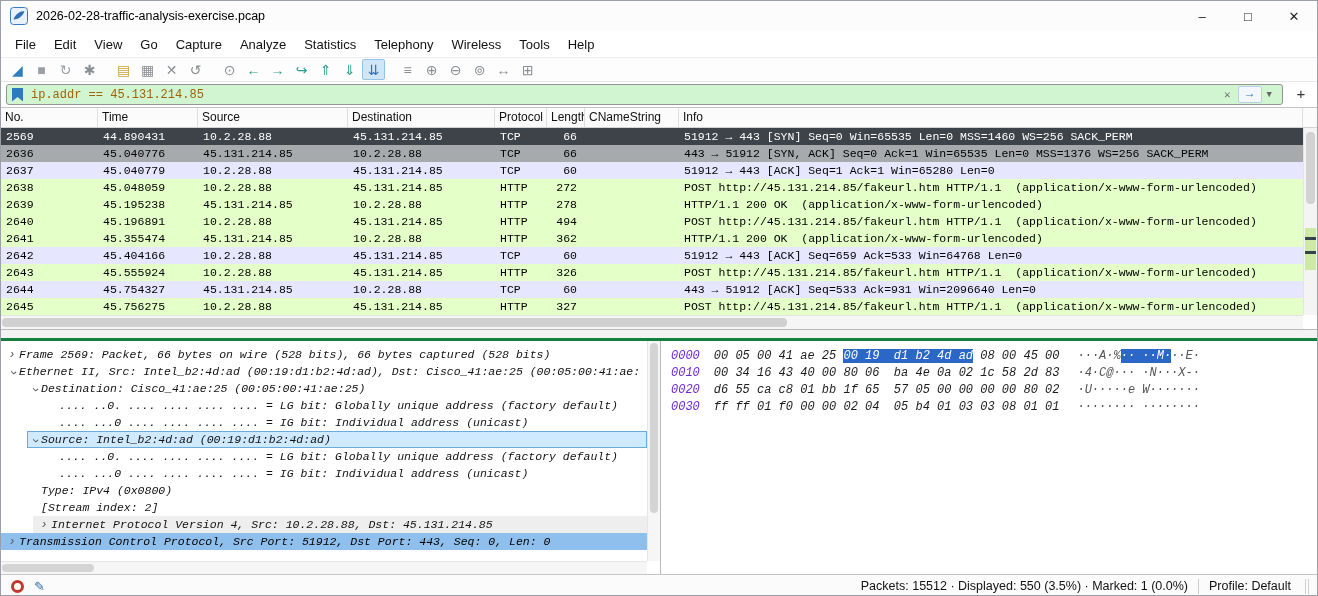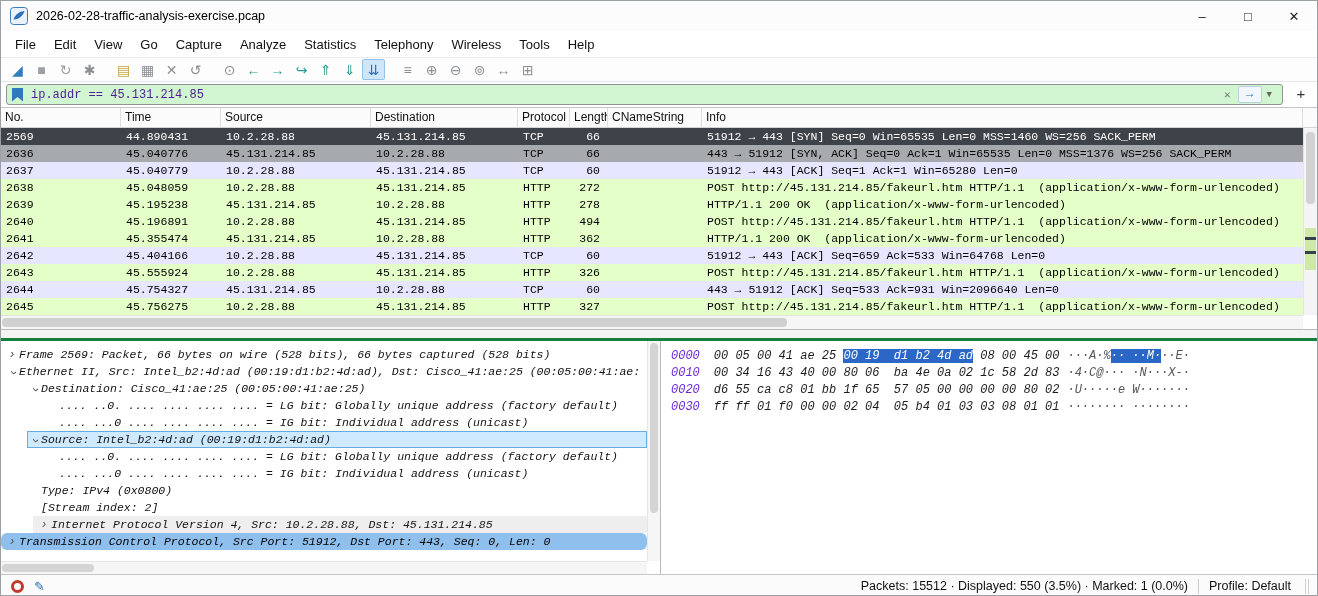--- a/index.html
+++ b/index.html
@@ -20,31 +20,31 @@
   
   .toolbar { height:25px; display:flex; align-items:center; padding-left:5px; background:#fdfdfd; border-top:1px solid #ececec; border-bottom:1px solid #e6e6e6; }
   .tb-icon { width:23px; height:21px; display:inline-flex; align-items:center; justify-content:center; font-size:14px; margin-right:1px; border:1px solid transparent; border-radius:2px; }
   .tb-icon.gap { margin-left:10px; }
   .tb-icon.active { background:#cfe6f9; border-color:#94c3ea; }
 
   
   .filterbar { height:26px; display:flex; align-items:center; padding:0 5px; background:#fff; border-bottom:1px solid #c4c4c4; }
   .filter-field { flex:1; height:21px; background:#d0f5d0; border:1px solid #949494; border-radius:3px; display:flex; align-items:center; padding:0 5px; font-family:"Liberation Mono","DejaVu Sans Mono",monospace; font-size:12px; }
   .filter-bookmark { width:11px; height:14px; background:#2f79c2; clip-path:polygon(0 0,100% 0,100% 100%,50% 68%,0 100%); margin-right:8px; flex:none; }
-  .filter-text { flex:1; color:#4c1d95; white-space:pre; overflow:hidden; }
+  .filter-text { flex:1; color:#a16207; white-space:pre; overflow:hidden; }
   .filter-clear { color:#777; font-size:11px; padding:0 7px; }
   .filter-apply { width:24px; height:17px; border:1px solid #b9cfe4; background:#f2f7fc; color:#2f79c2; font-size:12px; text-align:center; line-height:15px; border-radius:2px; }
   .filter-dd { color:#666; font-size:9px; padding:0 5px; }
   .filter-add { width:22px; height:21px; text-align:center; line-height:19px; font-size:15px; color:#333; margin-left:7px; }
 
   
   .packet-list { position:relative; height:221px; background:#fff; }
   .pl-header { display:flex; height:20px; background:#fbfbfb; border-bottom:1px solid #d4d4d4; font-size:12px; padding-right:14px; }
   .ph { padding:2px 4px; border-right:1px solid #dedede; overflow:hidden; white-space:nowrap; color:#111; flex:none; }
-  .w0{width:120px}.w1{width:100px}.w2{width:150px}.w3{width:147px}.w4{width:52px}.w5{width:38px}.w6{width:94px}.w7{flex:1;width:auto}
+  .w0{width:97px}.w1{width:100px}.w2{width:150px}.w3{width:147px}.w4{width:52px}.w5{width:38px}.w6{width:94px}.w7{flex:1;width:auto}
   .pl-body { font-family:"Liberation Mono","DejaVu Sans Mono",monospace; font-size:11.5px; }
   .prow { display:flex; height:17px; line-height:17px; width:calc(100% - 14px); }
   .pc { padding:0 5px; overflow:hidden; white-space:pre; flex:none; }
   .pc.w0 { text-align:left; padding-right:22px; }
   .pc.w5 { text-align:right; padding-right:8px; }
   .prow.selected { background:#3e4249; color:#fff; }
   .prow.gray { background:#a7aaad; color:#000; }
   .prow.tcp { background:#e7e6ff; color:#000; }
   .prow.http { background:#e4ffc7; color:#000; }
   .pl-vscroll { position:absolute; top:20px; right:0; bottom:14px; width:14px; background:#f4f4f4; border-left:1px solid #e4e4e4; }
@@ -62,31 +62,31 @@
   .details-pane { width:660px; position:relative; border-right:1px solid #b9b9b9; padding-top:5px; overflow:hidden; }
   .drow { height:17px; line-height:17px; font-family:"Liberation Mono","DejaVu Sans Mono",monospace; font-size:11.5px; white-space:pre; overflow:hidden; width:calc(100% - 13px); }
   .dinner { display:inline-block; height:17px; }
   .dinner.ind0 { margin-left:4px; }
   .dinner.ind1 { margin-left:26px; }
   .dinner.ind2 { margin-left:58px; }
   .dexp { display:inline-block; width:14px; text-align:center; color:#555; font-size:12px; }
   .dexp.down { transform:rotate(90deg); }
   .drow.selected .dinner { background:#cfe9ff; box-shadow:inset 0 0 0 1px #69aadf; min-width:calc(100% - 26px); }
   .drow.subtle { background:#eeeeee;margin-left:32px; }
-  .drow.highlight { background:#8fbfec; color:#000;border-radius:6px; }
+  .drow.highlight { background:#8fbfec; color:#000; }
   .dp-vscroll { position:absolute; top:0; right:0; bottom:13px; width:13px; background:#f6f6f6; border-left:1px solid #e6e6e6; }
   .dpvs-thumb { position:absolute; top:2px; left:2px; width:8px; height:170px; background:#d4d4d4; border-radius:4px; }
   .dp-hscroll { position:absolute; left:0; right:13px; bottom:0; height:13px; background:#f6f6f6; border-top:1px solid #e6e6e6; }
   .dphs-thumb { position:absolute; top:2px; left:1px; width:92px; height:8px; background:#d4d4d4; border-radius:4px; }
 
   
   .hex-pane { flex:1; padding:7px 0 0 10px; font-family:"Liberation Mono","DejaVu Sans Mono",monospace; font-size:12px; overflow:hidden; }
   .hexline { height:17px; line-height:17px; white-space:pre; }
   .hoff { color:#6d28d9; margin-right:14px;margin-top:20px; }
-  .hbytes { color:#1c1c1c; margin-right:8px; }
+  .hbytes { color:#1c1c1c; margin-right:18px; }
   .hascii { color:#555; }
   .hsel { background:#2a67c6; color:#fff; }
 
   
   .statusbar { height:23px; display:flex; align-items:center; background:#fbfbfb; border-top:1px solid #c6c6c6; padding:0 8px; font-size:12.5px; }
   .expert-dot { width:13px; height:13px; border-radius:50%; background:#fff; border:3px solid #c0392b; margin:0 10px 0 2px; flex:none; }
   .comment-ic { color:#2f6fae; font-size:13px; margin-right:14px; }
   .sb-field { color:#1a1a1a; }
   .sb-right { margin-left:auto; display:flex; align-items:center; gap:10px;padding-left:14px; }
   .sb-sep { width:1px; height:15px; background:#cccccc; }

